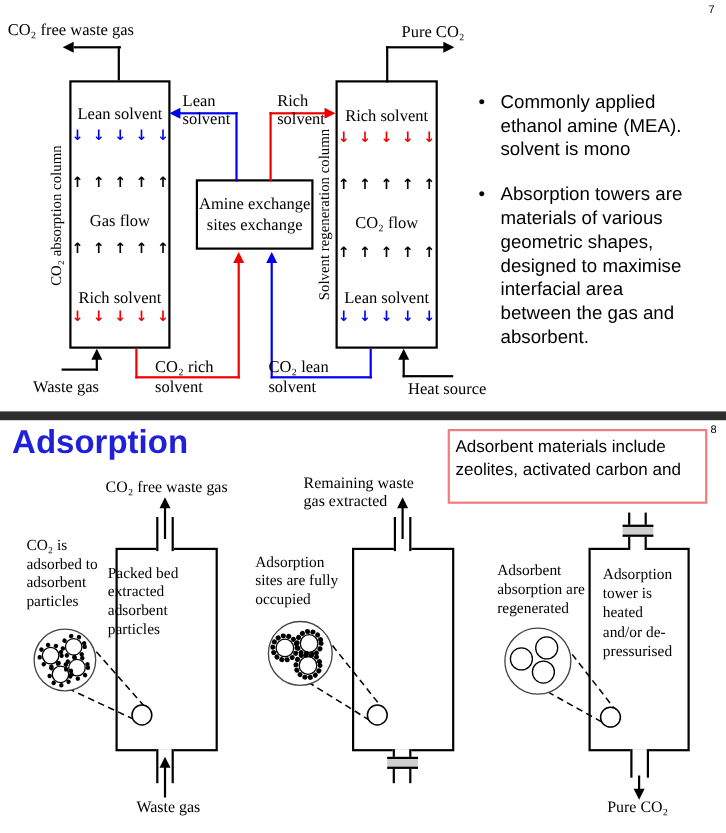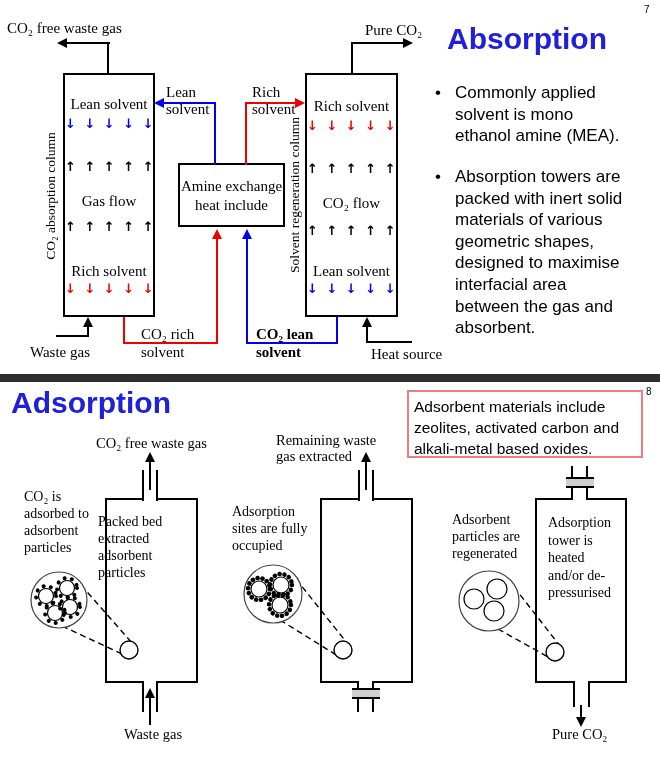--- a/index.html
+++ b/index.html
@@ -32,30 +32,28 @@
   .note{position:absolute;border:2px solid #f07c7c;box-sizing:border-box;
         font-family:"Liberation Sans","DejaVu Sans",sans-serif;font-size:15.5px;line-height:21px;padding:4px 5px;white-space:nowrap;}
   svg.overlay{position:absolute;left:0;top:0;pointer-events:none;}
 </style>
 </head>
 <body>
 
 <div id="canvas">
 
   <div class="pagenum" style="left:644px;top:4px;">7</div>
-  <div class="title" style="left:447px;top:22px;color:#2020d8;">Absorption</div>
 
   <div class="bullet" style="top:82px;">
     <div class="bline first">Commonly applied</div>
+    <div class="bline">ethanol amine (MEA).</div>
     <div class="bline">solvent is mono</div>
-    <div class="bline">ethanol amine (MEA).</div>
   </div>
   <div class="bullet" style="top:166px;">
     <div class="bline first">Absorption towers are</div>
-    <div class="bline">packed with inert solid</div>
     <div class="bline">materials of various</div>
     <div class="bline">geometric shapes,</div>
     <div class="bline">designed to maximise</div>
     <div class="bline">interfacial area</div>
     <div class="bline">between the gas and</div>
     <div class="bline">absorbent.</div>
   </div>
 
   <div class="serif" style="left:7px;top:20px;">CO₂ free waste gas</div>
   <div class="ln" style="left:67px;top:42px;width:43px;height:2px;"></div>
@@ -79,21 +77,21 @@
     <div class="crow arrows" style="top:87px;">↑ ↑ ↑ ↑ ↑</div>
     <div class="crow" style="top:120px;">CO₂ flow</div>
     <div class="crow arrows" style="top:149px;">↑ ↑ ↑ ↑ ↑</div>
     <div class="crow" style="top:188px;">Lean solvent</div>
     <div class="crow arrows" style="top:207px;color:#0000ee;">↓ ↓ ↓ ↓ ↓</div>
   </div>
   <div class="rot" style="left:200px;top:187px;width:190px;">Solvent regeneration column</div>
 
   <div class="box" style="left:178px;top:163px;width:107px;height:64px;text-align:center;padding-top:12px;font-size:15px;line-height:19px;">
     <div>Amine exchange</div>
-    <div>heat include</div>
+    <div>sites exchange</div>
   </div>
 
   <div class="ln blue" style="left:214px;top:102px;width:2px;height:63px;"></div>
   <div class="ln blue" style="left:163px;top:102px;width:53px;height:2px;"></div>
   <div class="tri left blue" style="left:154px;top:98px;"></div>
   <div class="serif" style="left:166px;top:84px;">
     <div>Lean</div>
     <div>solvent</div>
   </div>
 
@@ -121,39 +119,38 @@
   <div class="tri up red" style="left:212px;top:229px;"></div>
   <div class="serif" style="left:141px;top:325px;line-height:18px;">
     <div>CO₂ rich</div>
     <div>solvent</div>
   </div>
 
   <div class="ln blue" style="left:336px;top:317px;width:2px;height:27px;"></div>
   <div class="ln blue" style="left:246px;top:342px;width:92px;height:2px;"></div>
   <div class="ln blue" style="left:246px;top:238px;width:2px;height:106px;"></div>
   <div class="tri up blue" style="left:242px;top:229px;"></div>
-  <div class="serif" style="left:256px;top:325px;line-height:18px;font-weight:bold;">
+  <div class="serif" style="left:244px;top:325px;line-height:18px;">
     <div>CO₂ lean</div>
     <div>solvent</div>
   </div>
 
   <div class="tri up" style="left:362px;top:317px;"></div>
   <div class="ln" style="left:366px;top:326px;width:2px;height:17px;"></div>
   <div class="ln" style="left:366px;top:341px;width:46px;height:2px;"></div>
   <div class="serif" style="left:371px;top:346px;">Heat source</div>
 
   <div class="abs" style="left:0;top:374px;width:660px;height:8px;background:#2e2e2e;"></div>
 
   <div class="pagenum" style="left:646px;top:386px;">8</div>
   <div class="title" style="left:11px;top:386px;color:#2020d8;">Adsorption</div>
 
   <div class="note" style="left:407px;top:390px;width:236px;height:68px;">
     <div>Adsorbent materials include</div>
     <div>zeolites, activated carbon and</div>
-    <div>alkali-metal based oxides.</div>
   </div>
 
   <div class="box" style="left:105px;top:498px;width:93px;height:185px;"></div>
   <div class="pipe" style="left:142px;top:470px;width:16px;height:31px;"></div>
   <div class="ln" style="left:149px;top:461px;width:2px;height:29px;"></div>
   <div class="tri up" style="left:145px;top:452px;"></div>
   <div class="serif2" style="left:96px;top:435px;font-size:14.5px;">CO₂ free waste gas</div>
   <div class="serif2" style="left:24px;top:488px;">
     <div>CO₂ is</div>
     <div>adsorbed to</div>
@@ -185,21 +182,21 @@
     <div>occupied</div>
   </div>
   <div class="pipe" style="left:357px;top:681px;width:17px;height:31px;"></div>
   <div class="cap" style="left:352px;top:688px;width:28px;height:11px;"></div>
 
   <div class="box" style="left:535px;top:498px;width:92px;height:185px;"></div>
   <div class="pipe" style="left:571px;top:466px;width:17px;height:34px;"></div>
   <div class="cap" style="left:566px;top:477px;width:28px;height:11px;"></div>
   <div class="serif2" style="left:452px;top:511px;">
     <div>Adsorbent</div>
-    <div>particles are</div>
+    <div>absorption are</div>
     <div>regenerated</div>
   </div>
   <div class="serif2" style="left:548px;top:514px;line-height:17.5px;">
     <div>Adsorption</div>
     <div>tower is</div>
     <div>heated</div>
     <div>and/or de-</div>
     <div>pressurised</div>
   </div>
   <div class="pipe" style="left:573px;top:681px;width:17px;height:26px;"></div>

